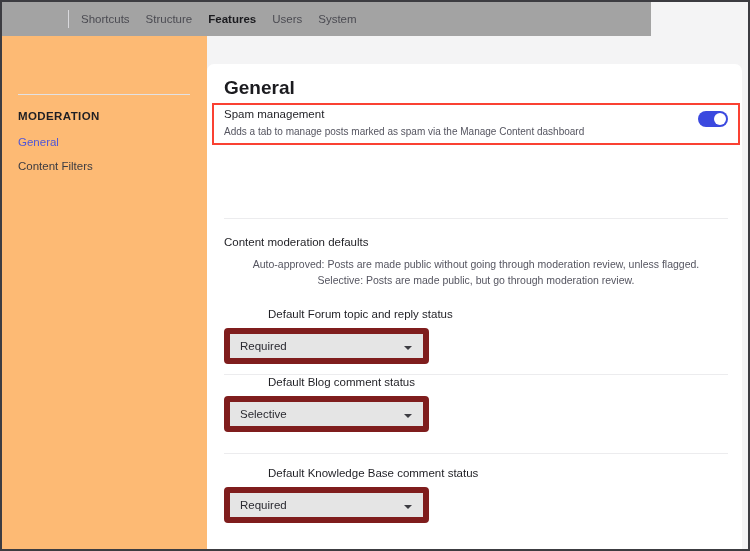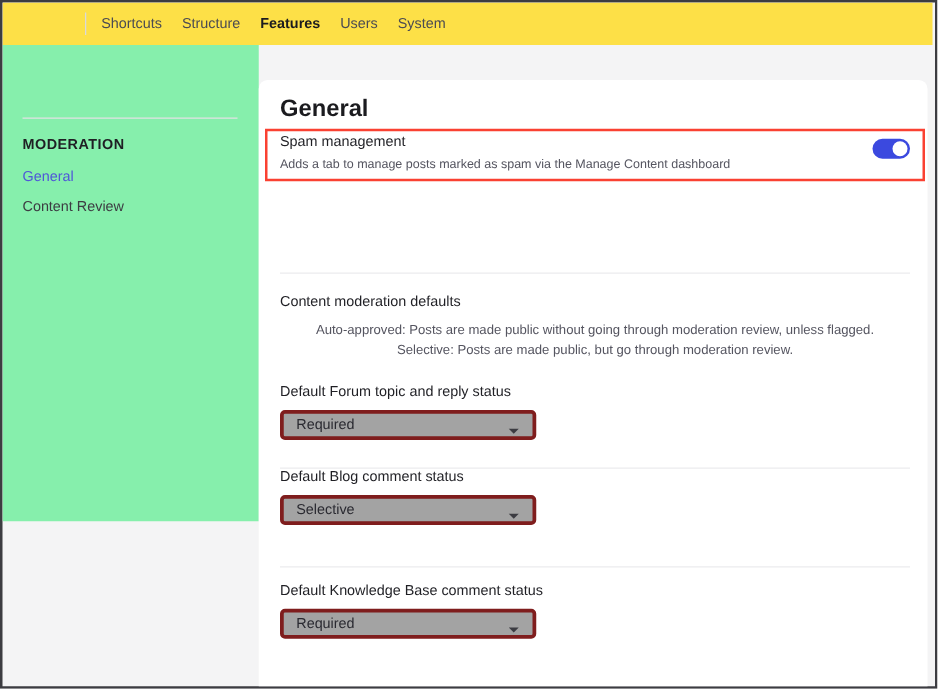--- a/index.html
+++ b/index.html
@@ -17,23 +17,23 @@
     height: 551px;
     background: #f4f4f5;
     border: 2px solid #3c3c41;
     overflow: hidden;
   }
 
   
   .topnav {
     position: absolute;
     left: 0; top: 0;
-    width: 744px;
+    width: 649px;
     height: 34px;
-    background: #fde047;
+    background: #a3a3a3;
     display: flex;
     align-items: center;
   }
   .topnav-sep {
     width: 1px;
     height: 18px;
     background: #d9d9dd;
     margin-left: 66px;
   }
   .topnav-items {
@@ -51,22 +51,22 @@
   .topnav-item.active {
     color: #1b1b1f;
     font-weight: bold;
   }
 
   
   .sidebar {
     position: absolute;
     left: 0; top: 34px;
     width: 205px;
-    height: 381px;
-    background: #86efac;
+    height: 513px;
+    background: #fdba74;
   }
   .sidebar-divider {
     position: absolute;
     left: 16px; top: 58px;
     width: 172px;
     height: 1px;
     background: #e2e2e4;
   }
   .sidebar-section-title {
     position: absolute;
@@ -184,27 +184,28 @@
   
   .field { position: absolute; left: 17px; }
   .field-1 { top: 244px; }
   .field-2 { top: 312px; }
   .field-3 { top: 403px; }
 
   .field-label {
     font-size: 11.5px;
     color: #1f1f24;
     margin-bottom: 8px;
+    margin-left: 44px;
   }
   .select {
     position: relative;
     width: 205px;
-    height: 24px;
-    background: #a3a3a3;
-    border: 3px solid #7f1d1d;
+    height: 36px;
+    background: #e5e5e5;
+    border: 6px solid #7f1d1d;
     border-radius: 4px;
     display: flex;
     align-items: center;
     cursor: pointer;
   }
   .select-value {
     font-size: 11.5px;
     color: #2a2a31;
     padding-left: 10px;
   }
@@ -230,21 +231,21 @@
       <div class="topnav-item active">Features</div>
       <div class="topnav-item">Users</div>
       <div class="topnav-item">System</div>
     </div>
   </div>
 
   <div class="sidebar">
     <div class="sidebar-divider"></div>
     <div class="sidebar-section-title">MODERATION</div>
     <div class="sidebar-item active sidebar-item-1">General</div>
-    <div class="sidebar-item sidebar-item-2">Content Review</div>
+    <div class="sidebar-item sidebar-item-2">Content Filters</div>
   </div>
 
   <div class="card">
 
     <div class="card-title">General</div>
 
     <div class="setting-row row-spam">
       <div class="setting-label">Spam management</div>
       <div class="setting-desc">Adds a tab to manage posts marked as spam via the Manage Content dashboard</div>
       <div class="toggle">

